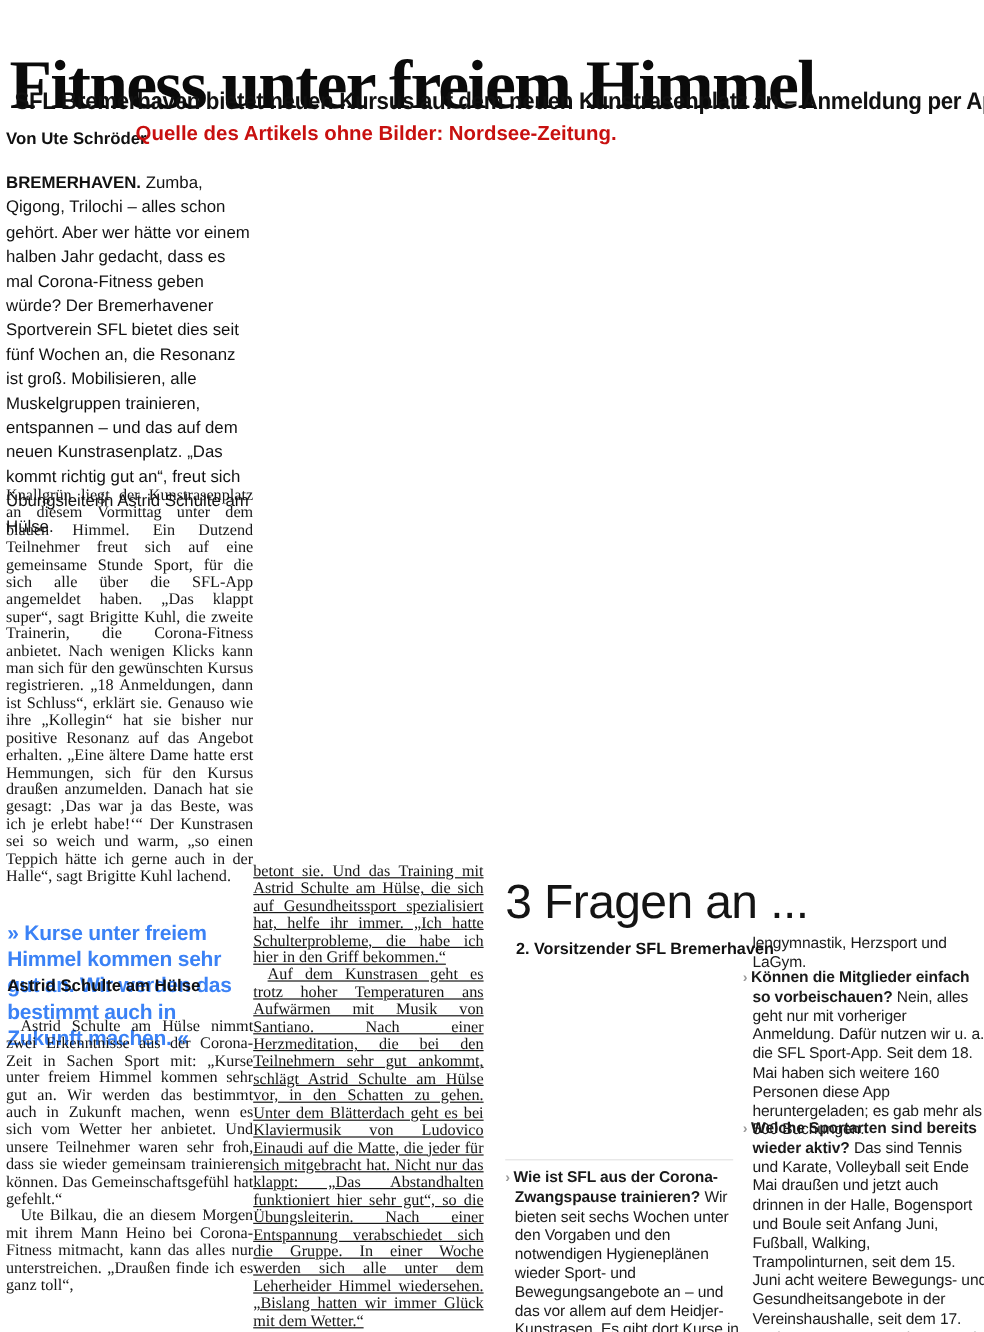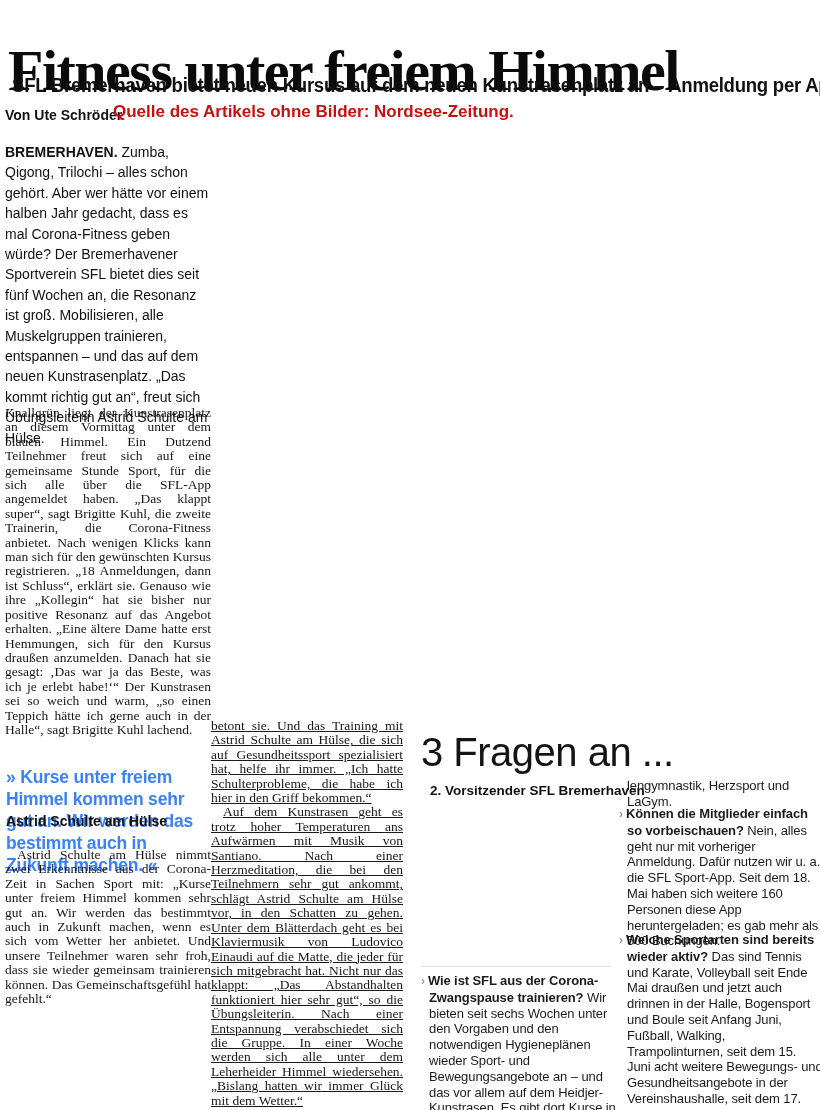--- a/index.html
+++ b/index.html
@@ -84,20 +84,21 @@
 
 <p class="abs serif" style="left:5px;top:406px;width:206px;">Knallgrün liegt der Kunstrasenplatz an diesem Vormittag unter dem blauen Himmel. Ein Dutzend Teilnehmer freut sich auf eine gemeinsame Stunde Sport, für die sich alle über die SFL-App angemeldet haben. „Das klappt super“, sagt Brigitte Kuhl, die zweite Trainerin, die Corona-Fitness anbietet. Nach wenigen Klicks kann man sich für den gewünschten Kursus registrieren. „18 Anmeldungen, dann ist Schluss“, erklärt sie. Genauso wie ihre „Kollegin“ hat sie bisher nur positive Resonanz auf das Angebot erhalten. „Eine ältere Dame hatte erst Hemmungen, sich für den Kursus draußen anzumelden. Danach hat sie gesagt: ‚Das war ja das Beste, was ich je erlebt habe!‘“ Der Kunstrasen sei so weich und warm, „so einen Teppich hätte ich gerne auch in der Halle“, sagt Brigitte Kuhl lachend.</p>
 
 <div class="abs pullquote" style="left:6px;top:766px;">
   <span>» </span><span>Kurse unter freiem Himmel kommen sehr gut an. Wir werden das bestimmt auch in Zukunft machen.</span><span> «</span>
 </div>
 <div class="abs pq-attrib" style="left:6px;top:813px;">Astrid Schulte am Hülse</div>
 
 <div class="abs" style="left:5px;top:848px;width:206px;">
   <p class="serif indent">Astrid Schulte am Hülse nimmt zwei Erkenntnisse aus der Corona-Zeit in Sachen Sport mit: „Kurse unter freiem Himmel kommen sehr gut an. Wir werden das bestimmt auch in Zukunft machen, wenn es sich vom Wetter her anbietet. Und unsere Teilnehmer waren sehr froh, dass sie wieder gemeinsam trainieren können. Das Gemeinschaftsgefühl hat gefehlt.“</p>
+  <p class="serif indent">Ute Bilkau, die an diesem Morgen mit ihrem Mann Heino bei Corona-Fitness mitmacht, kann das alles nur unterstreichen. „Draußen finde ich es ganz toll“,</p>
 </div>
 
 <div class="abs" style="left:211px;top:719px;width:192px;text-decoration:underline;">
   <p class="serif">betont sie. Und das Training mit Astrid Schulte am Hülse, die sich auf Gesundheitssport spezialisiert hat, helfe ihr immer. „Ich hatte Schulterprobleme, die habe ich hier in den Griff bekommen.“</p>
   <p class="serif indent">Auf dem Kunstrasen geht es trotz hoher Temperaturen ans Aufwärmen mit Musik von Santiano. Nach einer Herzmeditation, die bei den Teilnehmern sehr gut ankommt, schlägt Astrid Schulte am Hülse vor, in den Schatten zu gehen. Unter dem Blätterdach geht es bei Klaviermusik von Ludovico Einaudi auf die Matte, die jeder für sich mitgebracht hat. Nicht nur das klappt: „Das Abstandhalten funktioniert hier sehr gut“, so die Übungsleiterin. Nach einer Entspannung verabschiedet sich die Gruppe. In einer Woche werden sich alle unter dem Leherheider Himmel wiedersehen. „Bislang hatten wir immer Glück mit dem Wetter.“</p>
 </div>
 
 <div class="abs interview-heading" style="left:421px;top:730px;">3 Fragen an ...</div>
 
 <div class="abs person" style="left:430px;top:782px;">

